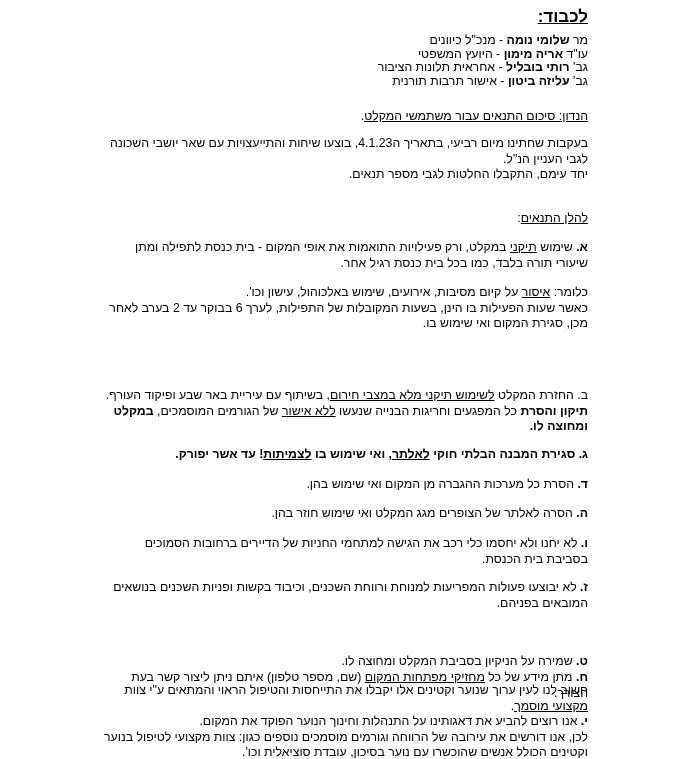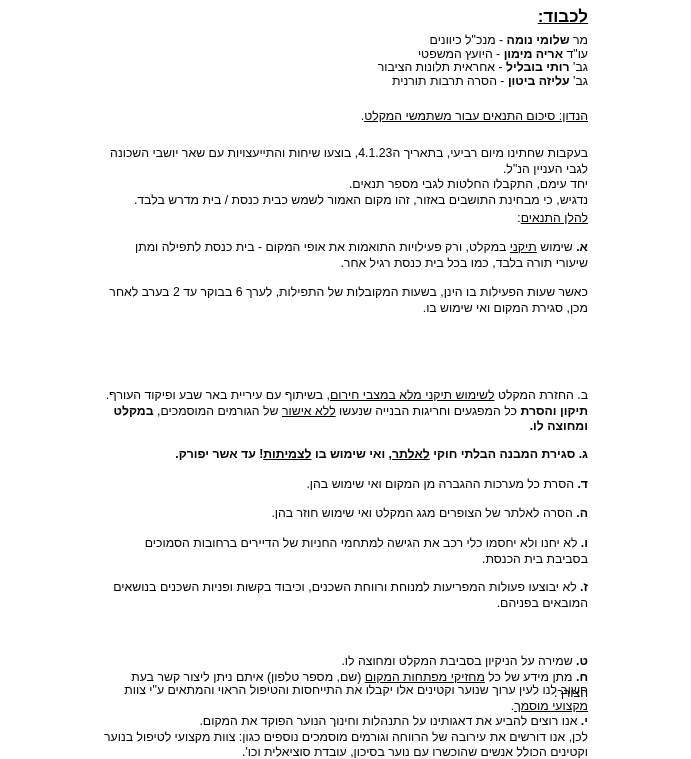--- a/index.html
+++ b/index.html
@@ -49,42 +49,42 @@
 <body>
 
 <div class="page">
 
   <div class="title">לכבוד:</div>
 
   <div class="block recipients">
     <div><span>מר </span><span class="b">שלומי נומה</span><span> - מנכ"ל כיוונים</span></div>
     <div><span>עו"ד </span><span class="b">אריה מימון</span><span> - היועץ המשפטי</span></div>
     <div><span>גב' </span><span class="b">רותי בובליל</span><span> - אחראית תלונות הציבור</span></div>
-    <div><span>גב' </span><span class="b">עליזה ביטון</span><span> - הסרה תרבות תורנית</span></div>
+    <div><span>גב' </span><span class="b">עליזה ביטון</span><span> - אישור תרבות תורנית</span></div>
   </div>
 
   <div class="block" style="top:109px;">
     <span class="bu">הנדון: סיכום התנאים עבור משתמשי המקלט</span><span>.</span>
   </div>
 
-  <div class="block" style="top:136px;margin-top:10px;">
+  <div class="block" style="top:136px;">
     <p>בעקבות שחתינו מיום רביעי, בתאריך ה4.1.23, בוצעו שיחות והתייעצויות עם שאר יושבי השכונה לגבי העניין הנ"ל.</p>
     <p>יחד עימם, התקבלו החלטות לגבי מספר תנאים.</p>
-    <p>נדגיש, כי מבחינת התושבים באזור, זהו מקום האמור לשמש כבית כנסת / בית מדרש בלבד.</p>
   </div>
 
   <div class="block" style="top:211px;">
     <span class="bu">להלן התנאים</span><span>:</span>
   </div>
 
   <div class="block" style="top:240px;">
     <p><span class="b">א.</span><span> שימוש </span><span class="bu">תיקני</span><span> במקלט, ורק פעילויות התואמות את אופי המקום - בית כנסת לתפילה ומתן שיעורי תורה בלבד, כמו בכל בית כנסת רגיל אחר.</span></p>
   </div>
 
   <div class="block" style="top:285px;">
+    <p><span>כלומר: </span><span class="u">איסור</span><span> על קיום מסיבות, אירועים, שימוש באלכוהול, עישון וכו'.</span></p>
     <p>כאשר שעות הפעילות בו הינן, בשעות המקובלות של התפילות, לערך 6 בבוקר עד 2 בערב לאחר מכן, סגירת המקום ואי שימוש בו.</p>
   </div>
 
 
   <div class="block" style="top:388px;">
     <p><span>ב.</span><span> החזרת המקלט </span><span class="bu">לשימוש תיקני מלא במצבי חירום</span><span>, בשיתוף עם עיריית באר שבע ופיקוד העורף.</span><br><span class="b">תיקון והסרת</span><span> כל המפגעים וחריגות הבנייה שנעשו </span><span class="bu">ללא אישור</span><span> של הגורמים המוסמכים, </span><span class="b">במקלט ומחוצה לו.</span></p>
   </div>
 
   <div class="block" style="top:447px;text-align:right;">
     <p class="b"><span>ג. סגירת המבנה הבלתי חוקי </span><span class="u">לאלתר</span><span>, ואי שימוש בו </span><span class="u">לצמיתות</span><span>! עד אשר יפורק.</span></p>

